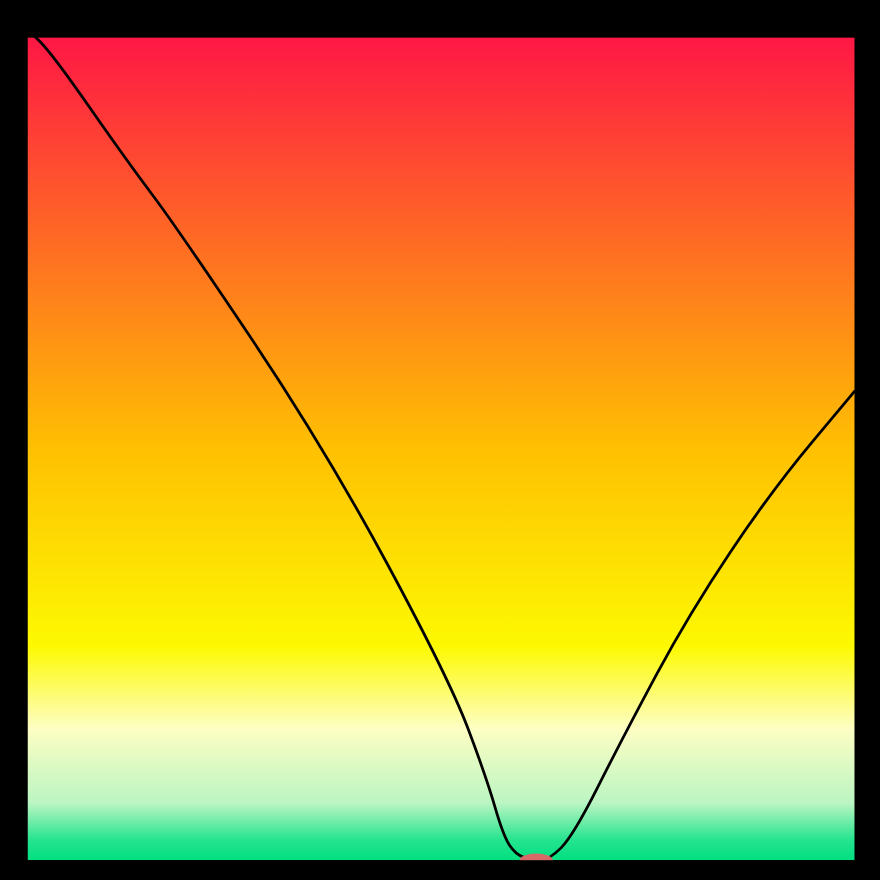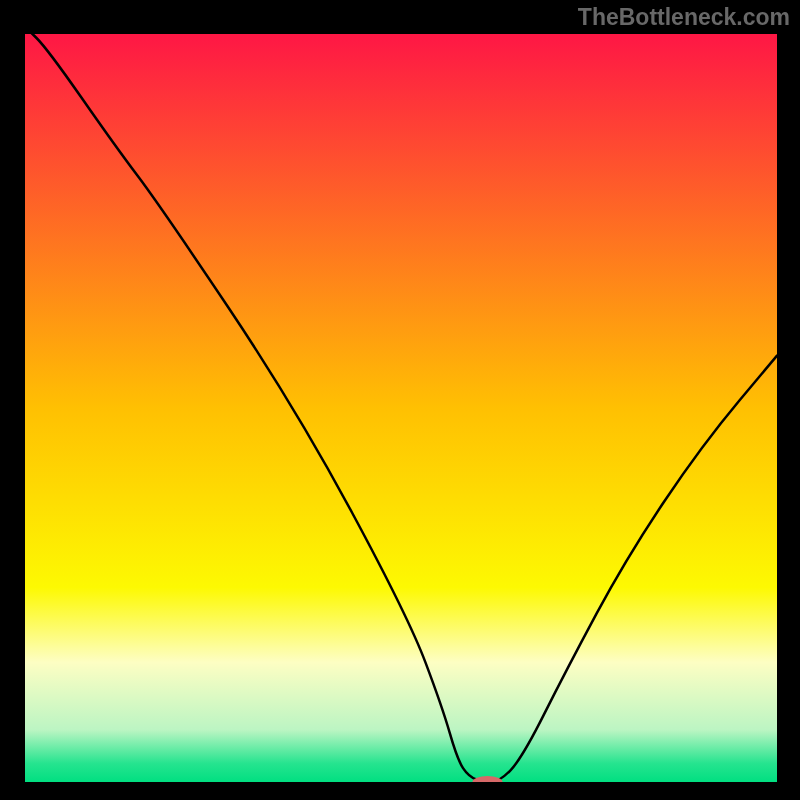--- a/index.html
+++ b/index.html
@@ -51,14 +51,13 @@
         </linearGradient>
       </defs>
       <rect x="25" y="34" width="752" height="748" fill="url(#bg-grad)"></rect>
       <path d="M 25 26.519999999999982 Q 25 26.519999999999982 36.28 37.74000000000001 Q 47.56 48.960000000000036 81.4 97.58000000000004 Q 115.24 146.20000000000005 137.79999999999998 176.12 Q 160.35999999999999 206.03999999999996 228.03999999999996 307.02 Q 295.71999999999997 408 352.12 512.72 Q 408.52 617.44 425.44 662.32 Q 442.36 707.2 449.88 733.38 Q 457.4 759.56 463.03999999999996 768.162 Q 468.67999999999995 776.764 476.19999999999993 779.3820000000001 Q 483.71999999999997 782 491.24 782 Q 498.76 782 510.04 770.78 Q 521.32 759.56 543.88 714.68 Q 566.4399999999999 669.8 596.52 613.7 Q 626.6 557.6 664.2 501.5 Q 701.8000000000001 445.4 739.4000000000001 400.52 L 777 355.64000000000004" fill="none" stroke="#000" stroke-width="2.5" stroke-linecap="round"></path>
       <ellipse cx="487.48" cy="782" rx="15.040000000000001" ry="5.984" fill="#d66968"></ellipse>
       <rect x="0" y="0" width="800" height="34" fill="#000"></rect>
       <rect x="0" y="0" width="25" height="800" fill="#000"></rect>
       <rect x="777" y="0" width="23" height="800" fill="#000"></rect>
       <rect x="0" y="782" width="800" height="18" fill="#000"></rect>
     </svg>
-  <div class="watermark">TheBottleneck.com</div>
 </div>
 
 </body></html>

